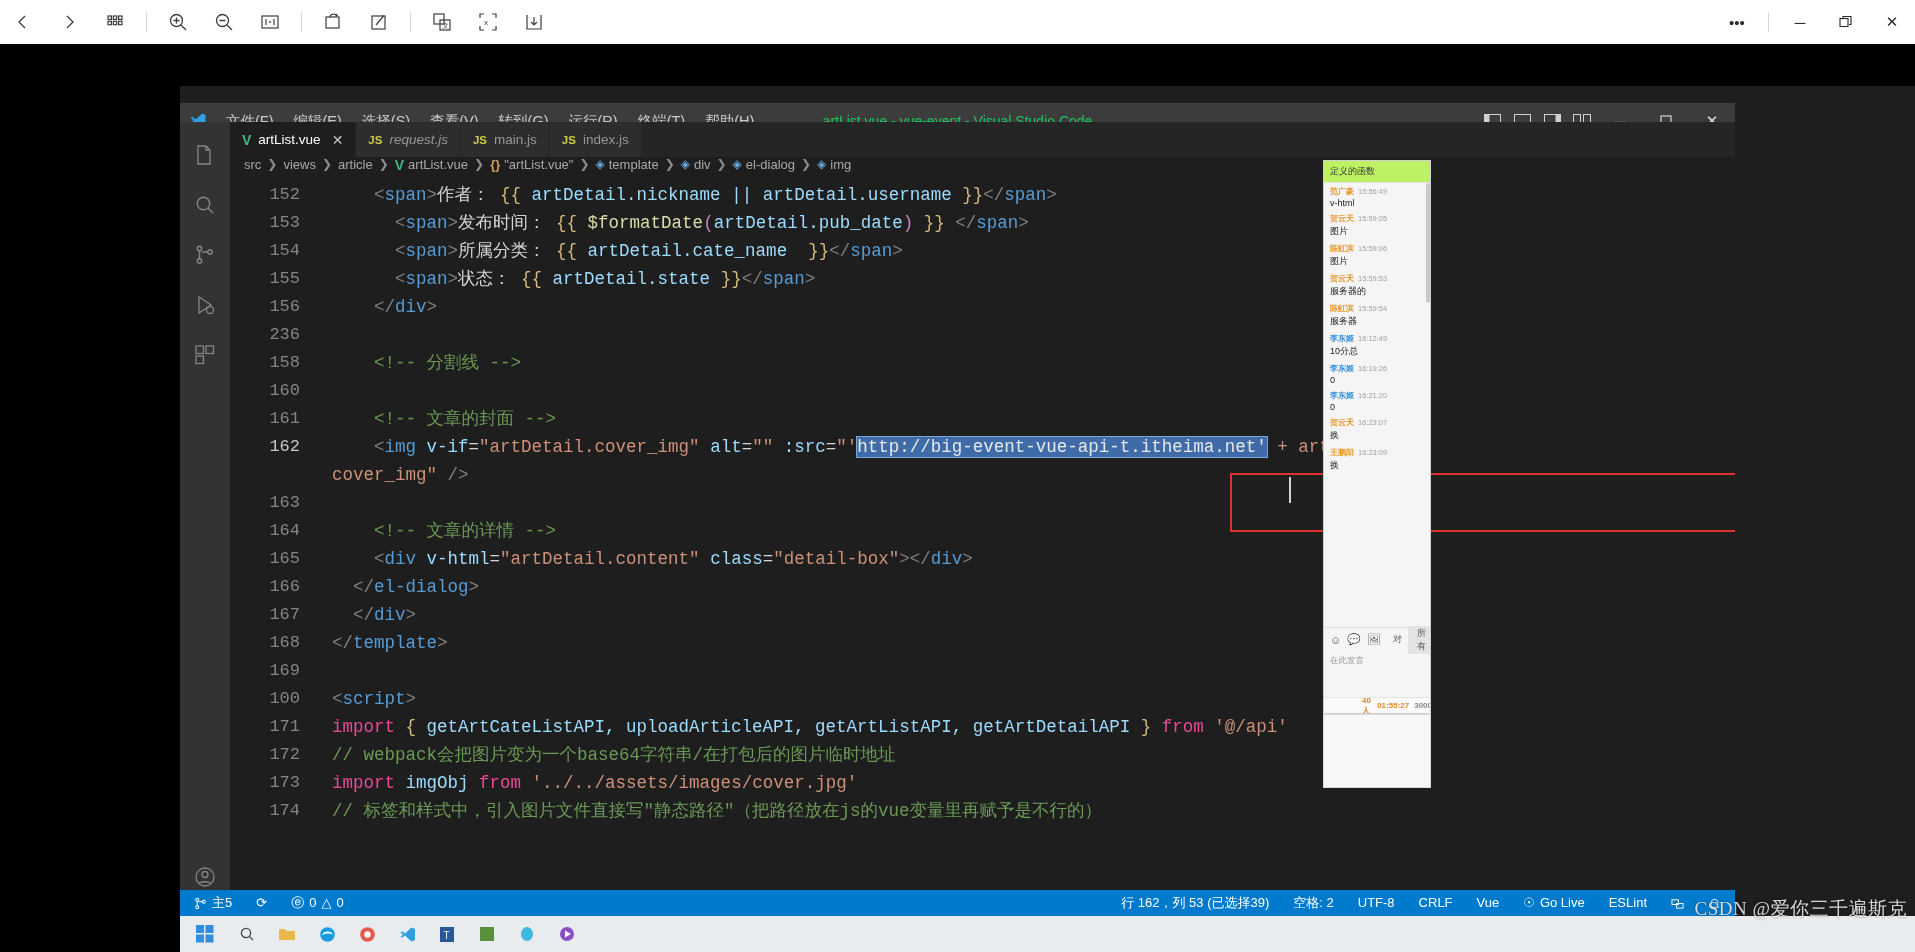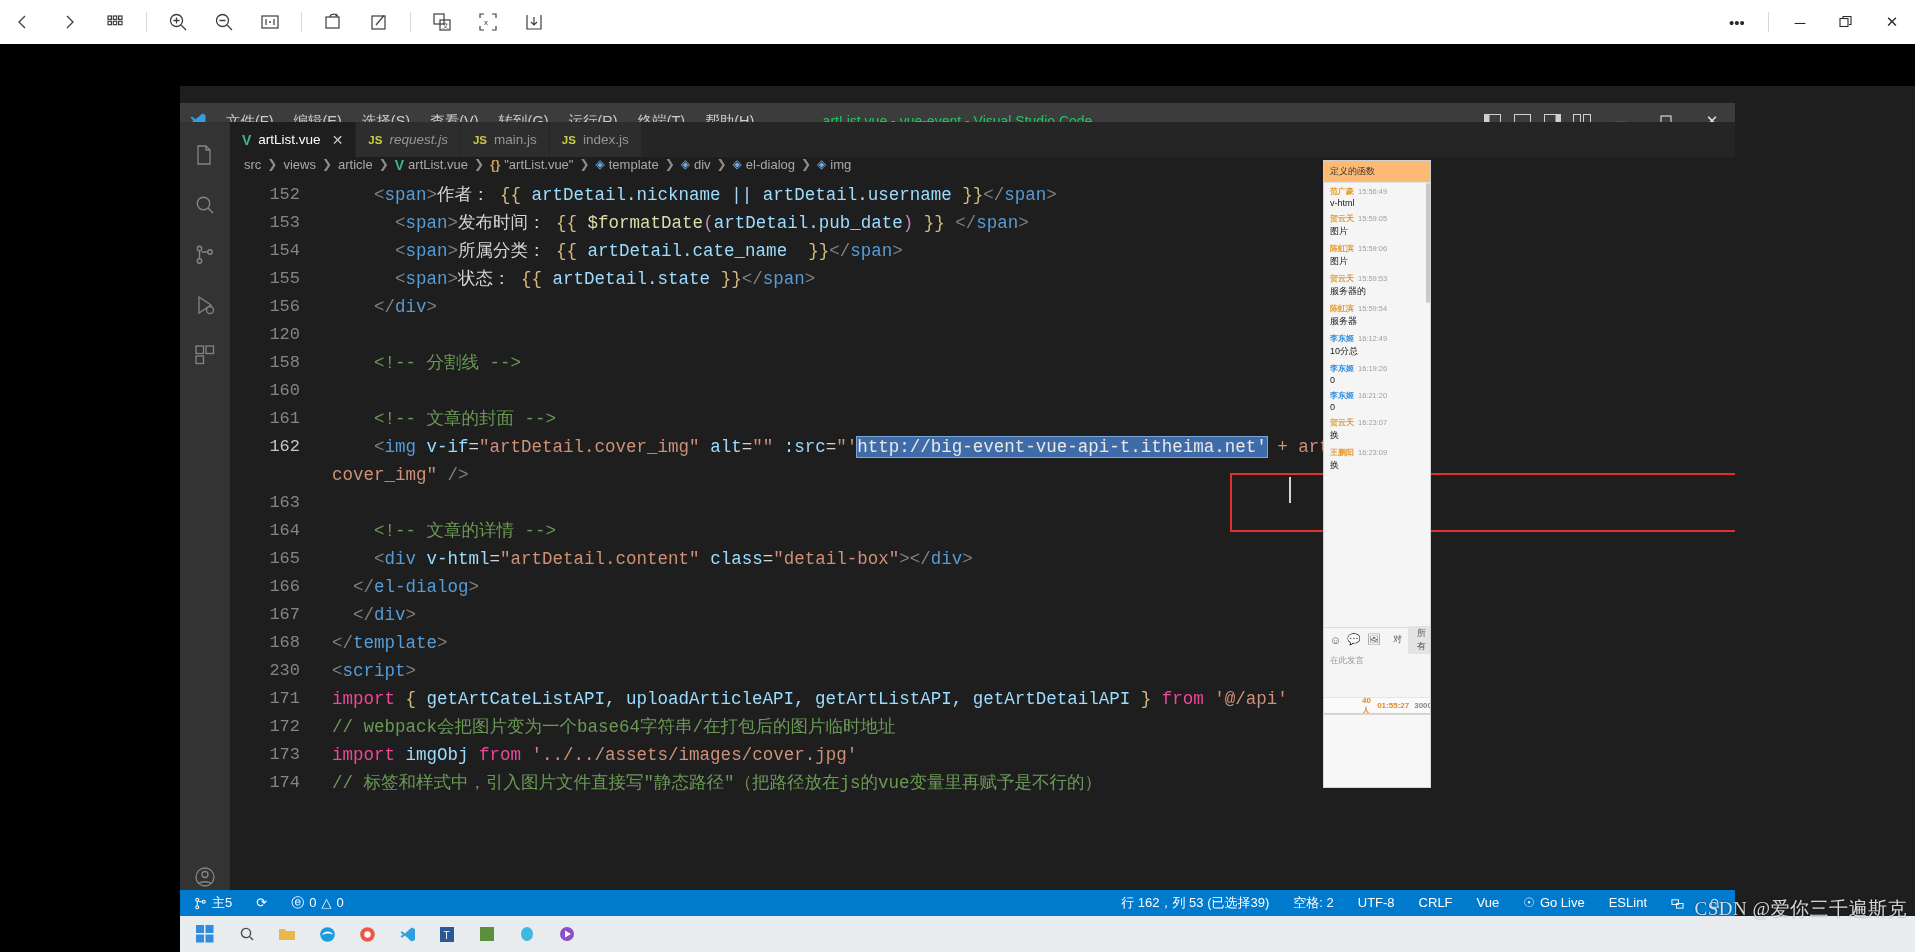--- a/index.html
+++ b/index.html
@@ -155,21 +155,21 @@
   #start-ico { width: 34px; height: 30px; display:flex; align-items:center; justify-content:center; }
 
   
   #chatpanel {
     position: absolute; left: 1143px; top: 74px; width: 108px; height: 554px;
     background: #f5f5f5; border: 1px solid #cfcfcf;
     font-family: "Liberation Sans", sans-serif;
     overflow: hidden;
   }
   #chat-title {
-    height: 22px; background:#fdba74; font-size: 9px; color:#333;
+    height: 22px; background:#bef264; font-size: 9px; color:#333;
     display:flex; align-items:center; padding-left:6px; border-bottom:1px solid #e2e2e2;
   }
   #chat-body { height: 444px; overflow: hidden; padding: 3px 6px; }
   .msg { margin-bottom: 5px; }
   .msg-head { font-size: 8px; display: flex; gap: 4px; align-items: baseline; }
   .msg-name { font-weight: bold; }
   .msg-time { color: #a0a0a0; font-size: 7.5px; }
   .msg-text { font-size: 9px; color: #1a1a1a; margin-top: 1px; }
   #chat-tools {
     height: 24px; border-top:1px solid #dedede; display:flex; align-items:center;
@@ -439,33 +439,34 @@
       <span class="bc-item">img</span>
     </div>
 
     <div id="editor">
       <div id="code-lines">
           <div class="code-row"><div class="ln">152</div><div class="code"><span class="t-plain">    </span><span class="t-br">&lt;</span><span class="t-tag">span</span><span class="t-br">&gt;</span><span class="t-plain">作者： </span><span class="t-curly">{{</span><span class="t-var"> artDetail.nickname || artDetail.username </span><span class="t-curly">}}</span><span class="t-br">&lt;/</span><span class="t-tag">span</span><span class="t-br">&gt;</span></div></div>
           <div class="code-row"><div class="ln">153</div><div class="code"><span class="t-plain">      </span><span class="t-br">&lt;</span><span class="t-tag">span</span><span class="t-br">&gt;</span><span class="t-plain">发布时间： </span><span class="t-curly">{{</span><span class="t-fn"> $formatDate</span><span class="t-pink">(</span><span class="t-var">artDetail.pub_date</span><span class="t-pink">)</span><span class="t-plain"> </span><span class="t-curly">}}</span><span class="t-plain"> </span><span class="t-br">&lt;/</span><span class="t-tag">span</span><span class="t-br">&gt;</span></div></div>
           <div class="code-row"><div class="ln">154</div><div class="code"><span class="t-plain">      </span><span class="t-br">&lt;</span><span class="t-tag">span</span><span class="t-br">&gt;</span><span class="t-plain">所属分类： </span><span class="t-curly">{{</span><span class="t-var"> artDetail.cate_name  </span><span class="t-curly">}}</span><span class="t-br">&lt;/</span><span class="t-tag">span</span><span class="t-br">&gt;</span></div></div>
           <div class="code-row"><div class="ln">155</div><div class="code"><span class="t-plain">      </span><span class="t-br">&lt;</span><span class="t-tag">span</span><span class="t-br">&gt;</span><span class="t-plain">状态： </span><span class="t-curly">{{</span><span class="t-var"> artDetail.state </span><span class="t-curly">}}</span><span class="t-br">&lt;/</span><span class="t-tag">span</span><span class="t-br">&gt;</span></div></div>
           <div class="code-row"><div class="ln">156</div><div class="code"><span class="t-plain">    </span><span class="t-br">&lt;/</span><span class="t-tag">div</span><span class="t-br">&gt;</span></div></div>
-          <div class="code-row"><div class="ln">120</div><div class="code"></div></div>
+          <div class="code-row"><div class="ln">236</div><div class="code"></div></div>
           <div class="code-row"><div class="ln">158</div><div class="code"><span class="t-plain">    </span><span class="t-cmt">&lt;!-- 分割线 --&gt;</span></div></div>
           <div class="code-row"><div class="ln">160</div><div class="code"></div></div>
           <div class="code-row"><div class="ln">161</div><div class="code"><span class="t-plain">    </span><span class="t-cmt">&lt;!-- 文章的封面 --&gt;</span></div></div>
           <div class="code-row tall"><div class="ln cur">162</div><div class="code"><span class="t-plain">    </span><span class="t-br">&lt;</span><span class="t-tag">img</span><span class="t-attr"> v-if</span><span class="t-plain">=</span><span class="t-str">"artDetail.cover_img"</span><span class="t-attr"> alt</span><span class="t-plain">=</span><span class="t-str">""</span><span class="t-attr"> :src</span><span class="t-plain">=</span><span class="t-str">"'</span><span class="sel">http://big-event-vue-api-t.itheima.net'</span><span class="t-str"> + artDetail.
 cover_img"</span><span class="t-br"> /&gt;</span></div></div>
           <div class="code-row"><div class="ln">163</div><div class="code"></div></div>
           <div class="code-row"><div class="ln">164</div><div class="code"><span class="t-plain">    </span><span class="t-cmt">&lt;!-- 文章的详情 --&gt;</span></div></div>
           <div class="code-row"><div class="ln">165</div><div class="code"><span class="t-plain">    </span><span class="t-br">&lt;</span><span class="t-tag">div</span><span class="t-attr"> v-html</span><span class="t-plain">=</span><span class="t-str">"artDetail.content"</span><span class="t-attr"> class</span><span class="t-plain">=</span><span class="t-str">"detail-box"</span><span class="t-br">&gt;</span><span class="t-br">&lt;/</span><span class="t-tag">div</span><span class="t-br">&gt;</span></div></div>
           <div class="code-row"><div class="ln">166</div><div class="code"><span class="t-plain">  </span><span class="t-br">&lt;/</span><span class="t-tag">el-dialog</span><span class="t-br">&gt;</span></div></div>
           <div class="code-row"><div class="ln">167</div><div class="code"><span class="t-plain">  </span><span class="t-br">&lt;/</span><span class="t-tag">div</span><span class="t-br">&gt;</span></div></div>
           <div class="code-row"><div class="ln">168</div><div class="code"><span class="t-br">&lt;/</span><span class="t-tag">template</span><span class="t-br">&gt;</span></div></div>
-          <div class="code-row"><div class="ln">230</div><div class="code"><span class="t-br">&lt;</span><span class="t-tag">script</span><span class="t-br">&gt;</span></div></div>
+          <div class="code-row"><div class="ln">169</div><div class="code"></div></div>
+          <div class="code-row"><div class="ln">100</div><div class="code"><span class="t-br">&lt;</span><span class="t-tag">script</span><span class="t-br">&gt;</span></div></div>
           <div class="code-row"><div class="ln">171</div><div class="code"><span class="t-kw">import</span><span class="t-plain"> </span><span class="t-curly">{</span><span class="t-var"> getArtCateListAPI, uploadArticleAPI, getArtListAPI, getArtDetailAPI </span><span class="t-curly">}</span><span class="t-plain"> </span><span class="t-kw">from</span><span class="t-plain"> </span><span class="t-str">'@/api'</span></div></div>
           <div class="code-row"><div class="ln">172</div><div class="code"><span class="t-cmt">// webpack会把图片变为一个base64字符串/在打包后的图片临时地址</span></div></div>
           <div class="code-row"><div class="ln">173</div><div class="code"><span class="t-kw">import</span><span class="t-plain"> </span><span class="t-var">imgObj</span><span class="t-plain"> </span><span class="t-kw">from</span><span class="t-plain"> </span><span class="t-str">'../../assets/images/cover.jpg'</span></div></div>
           <div class="code-row"><div class="ln">174</div><div class="code"><span class="t-cmt">// 标签和样式中，引入图片文件直接写"静态路径"（把路径放在js的vue变量里再赋予是不行的）</span></div></div>
         </div>
       <div id="redbox"></div>
       <div id="cursor-caret"></div>
     </div>
     <div id="minimap"></div>
 

